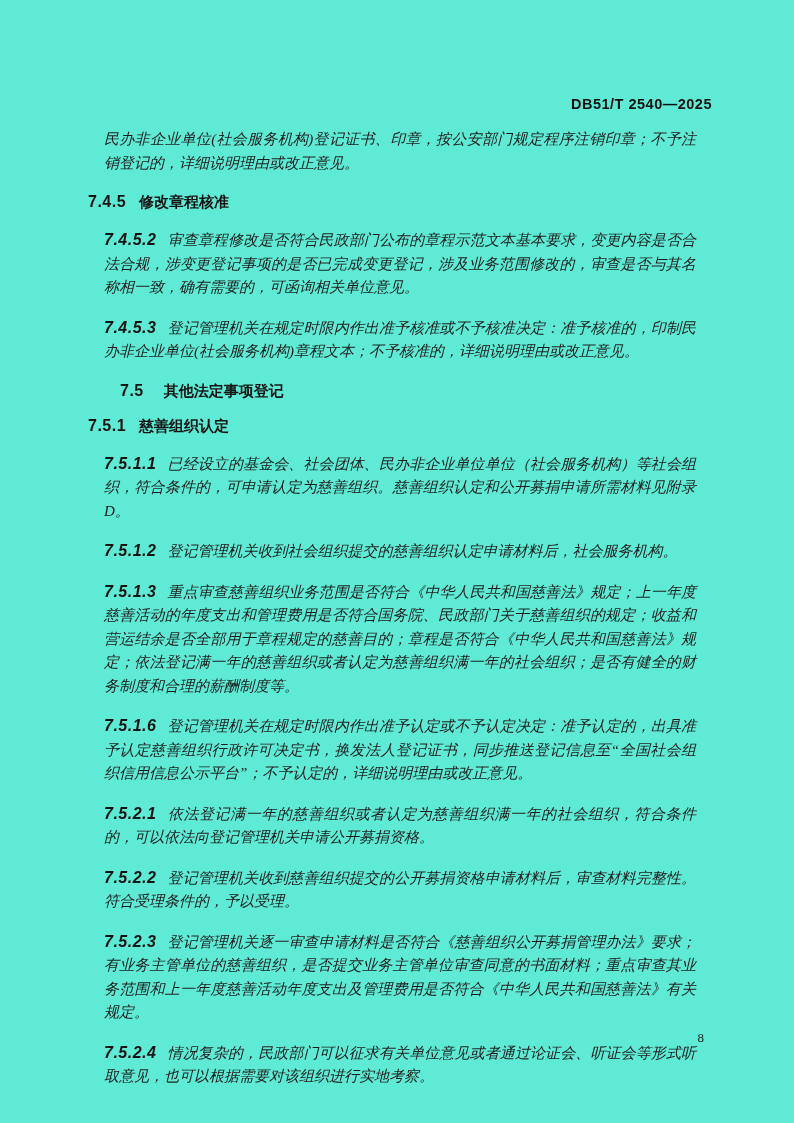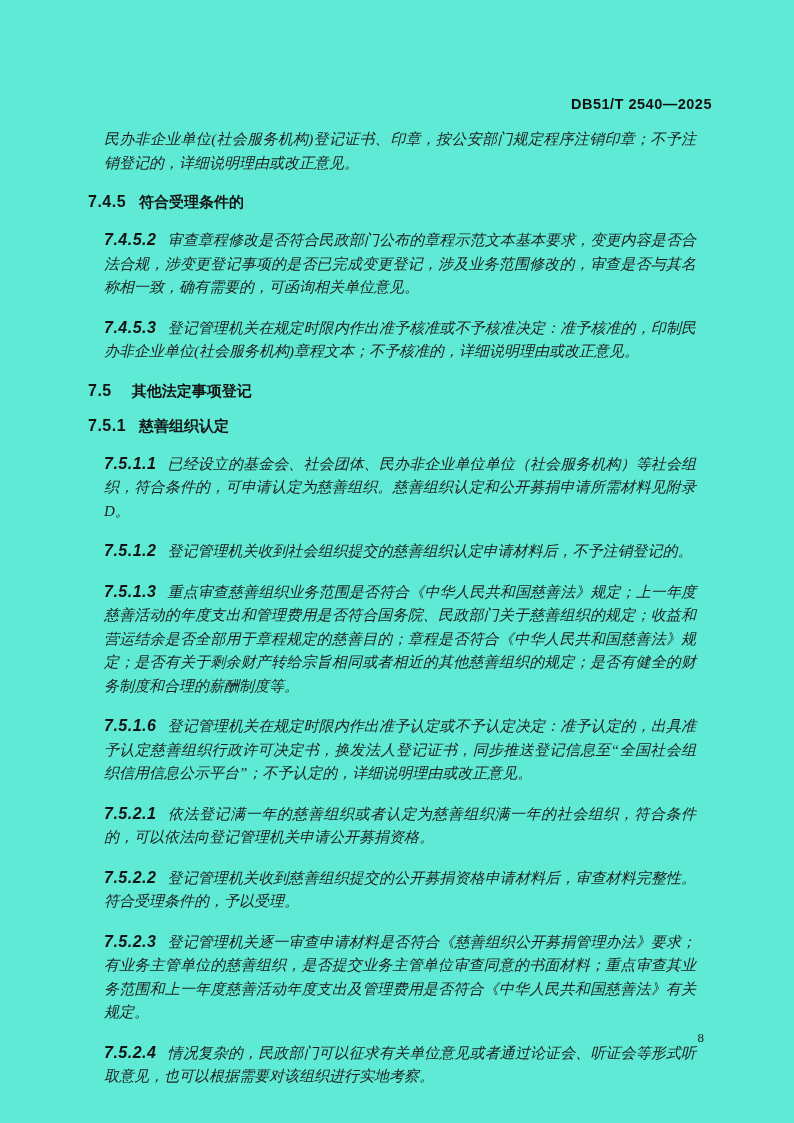--- a/index.html
+++ b/index.html
@@ -45,21 +45,21 @@
     letter-spacing: 0.5px;
   }
   .h2, .h3 {
     margin: 14px 0 12px 0;
     font-family: "Liberation Sans", "DejaVu Sans", sans-serif;
     font-weight: bold;
     font-size: 15px;
     color: #141414;
     line-height: 21px;
   }
-  .h2 .num { margin-right: 20px; }
+  .h2 .num { margin-right: 20px; margin-left: 32px; }
   .h3 .num { margin-right: 13px; }
   .h2 .ttl, .h3 .ttl {
     font-family: "Liberation Sans", "DejaVu Sans", sans-serif;
     font-weight: bold;
   }
   .page-number {
     position: absolute;
     top: 1030px;
     right: 90px;
     font-size: 13px;
@@ -72,21 +72,21 @@
 
 <div class="page">
 
   <div class="doc-header">DB51/T 2540—2025</div>
 
   <p class="para">
     <span>民办非企业单位(社会服务机构)登记证书、印章，按公安部门规定程序注销印章；不予注销登记的，详细说明理由或改正意见。</span>
   </p>
 
   <p class="h3">
-    <span class="num">7.4.5</span><span class="ttl">符合受理条件的</span>
+    <span class="num">7.4.5</span><span class="ttl">修改章程核准</span>
   </p>
 
 
   <p class="para">
     <span class="num">7.4.5.2</span><span>审查章程修改是否符合民政部门公布的章程示范文本基本要求，变更内容是否合法合规，涉变更登记事项的是否已完成变更登记，涉及业务范围修改的，审查是否与其名称相一致，确有需要的，可函询相关单位意见。</span>
   </p>
 
   <p class="para">
     <span class="num">7.4.5.3</span><span>登记管理机关在规定时限内作出准予核准或不予核准决定：准予核准的，印制民办非企业单位(社会服务机构)章程文本；不予核准的，详细说明理由或改正意见。</span>
   </p>
@@ -97,25 +97,25 @@
 
   <p class="h3">
     <span class="num">7.5.1</span><span class="ttl">慈善组织认定</span>
   </p>
 
   <p class="para">
     <span class="num">7.5.1.1</span><span>已经设立的基金会、社会团体、民办非企业单位单位（社会服务机构）等社会组织，符合条件的，可申请认定为慈善组织。慈善组织认定和公开募捐申请所需材料见附录 D。</span>
   </p>
 
   <p class="para">
-    <span class="num">7.5.1.2</span><span>登记管理机关收到社会组织提交的慈善组织认定申请材料后，不予注销登记的。</span>
+    <span class="num">7.5.1.2</span><span>登记管理机关收到社会组织提交的慈善组织认定申请材料后，社会服务机构。</span>
   </p>
 
   <p class="para">
-    <span class="num">7.5.1.3</span><span>重点审查慈善组织业务范围是否符合《中华人民共和国慈善法》规定；上一年度慈善活动的年度支出和管理费用是否符合国务院、民政部门关于慈善组织的规定；收益和营运结余是否全部用于章程规定的慈善目的；章程是否符合《中华人民共和国慈善法》规定；是否有关于剩余财产转给宗旨相同或者相近的其他慈善组织的规定；是否有健全的财务制度和合理的薪酬制度等。</span>
+    <span class="num">7.5.1.3</span><span>重点审查慈善组织业务范围是否符合《中华人民共和国慈善法》规定；上一年度慈善活动的年度支出和管理费用是否符合国务院、民政部门关于慈善组织的规定；收益和营运结余是否全部用于章程规定的慈善目的；章程是否符合《中华人民共和国慈善法》规定；依法登记满一年的慈善组织或者认定为慈善组织满一年的社会组织；是否有健全的财务制度和合理的薪酬制度等。</span>
   </p>
 
 
 
   <p class="para">
     <span class="num">7.5.1.6</span><span>登记管理机关在规定时限内作出准予认定或不予认定决定：准予认定的，出具准予认定慈善组织行政许可决定书，换发法人登记证书，同步推送登记信息至“全国社会组织信用信息公示平台”；不予认定的，详细说明理由或改正意见。</span>
   </p>
 
 
   <p class="para">

